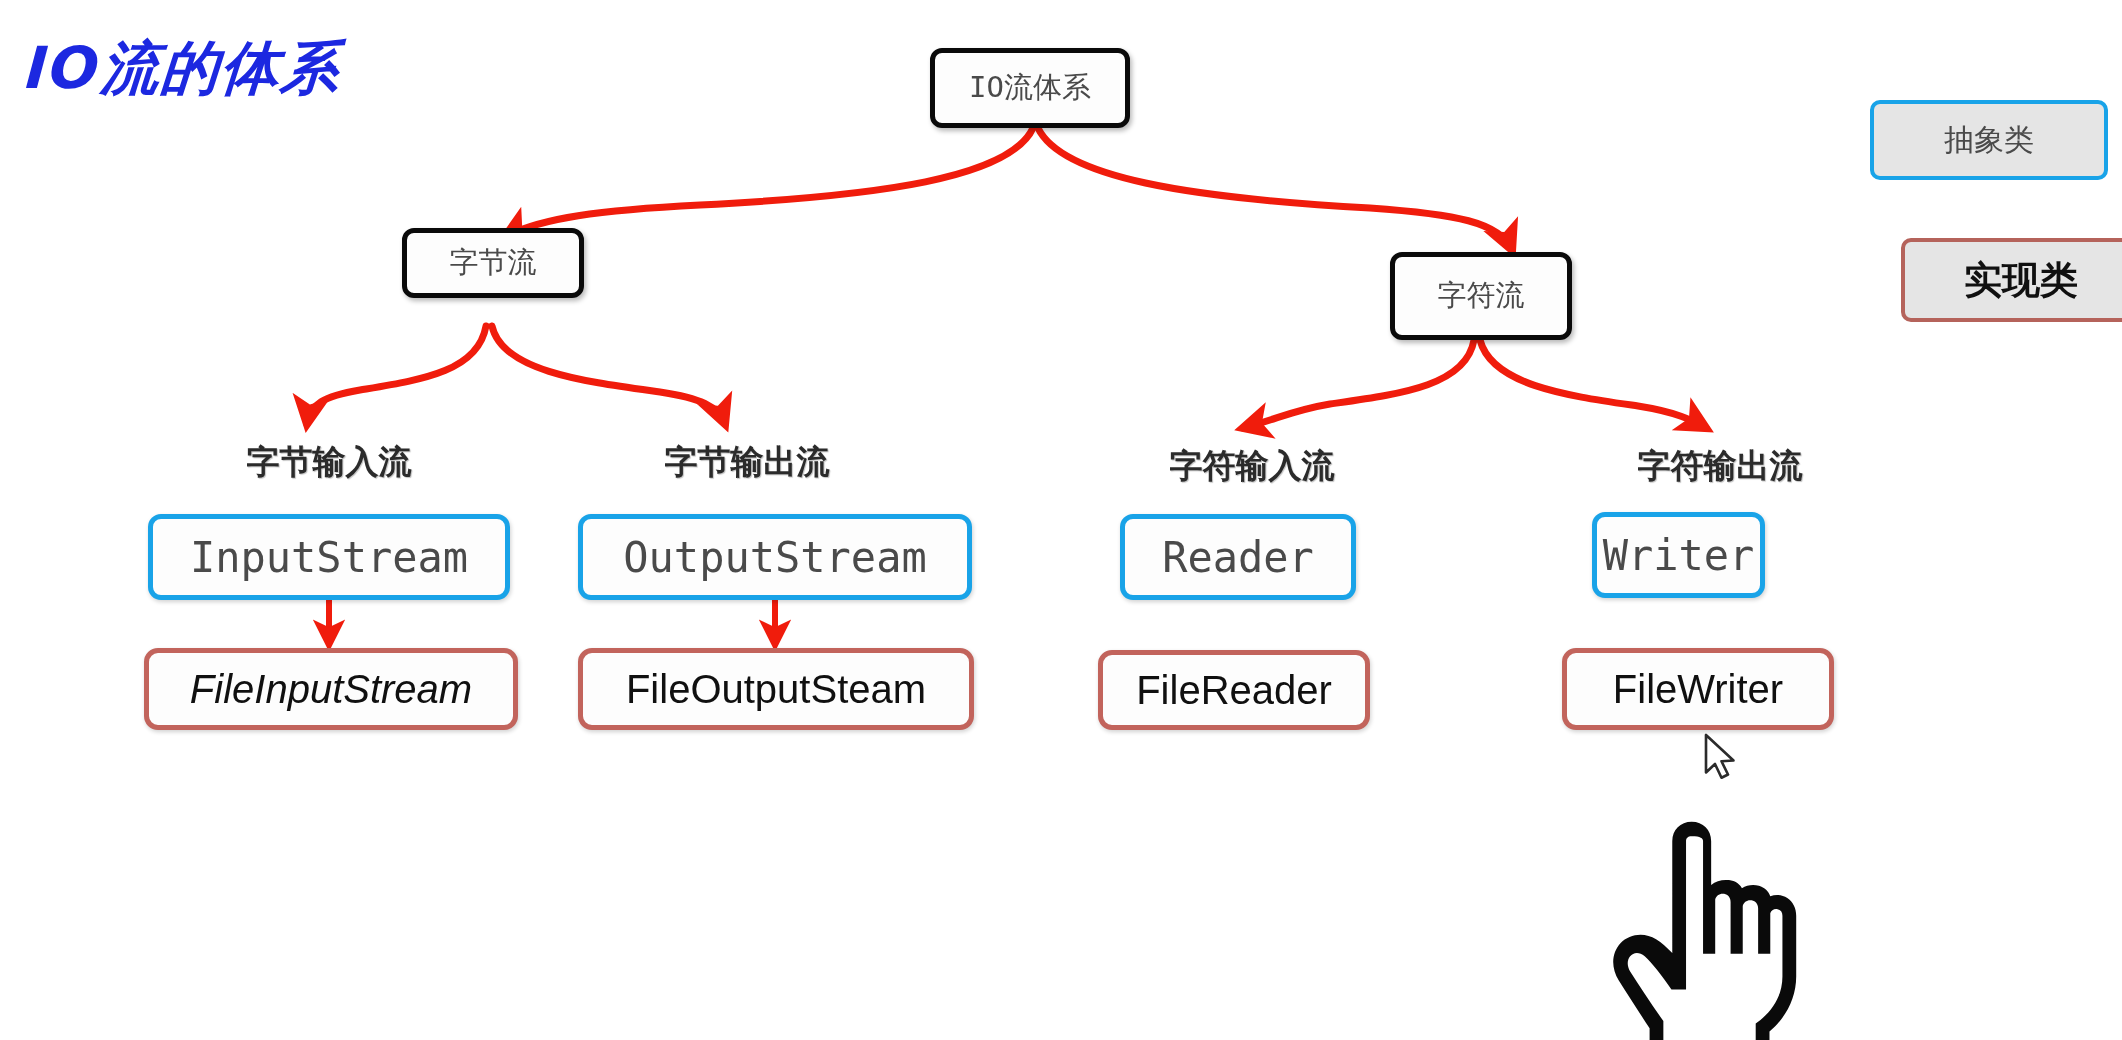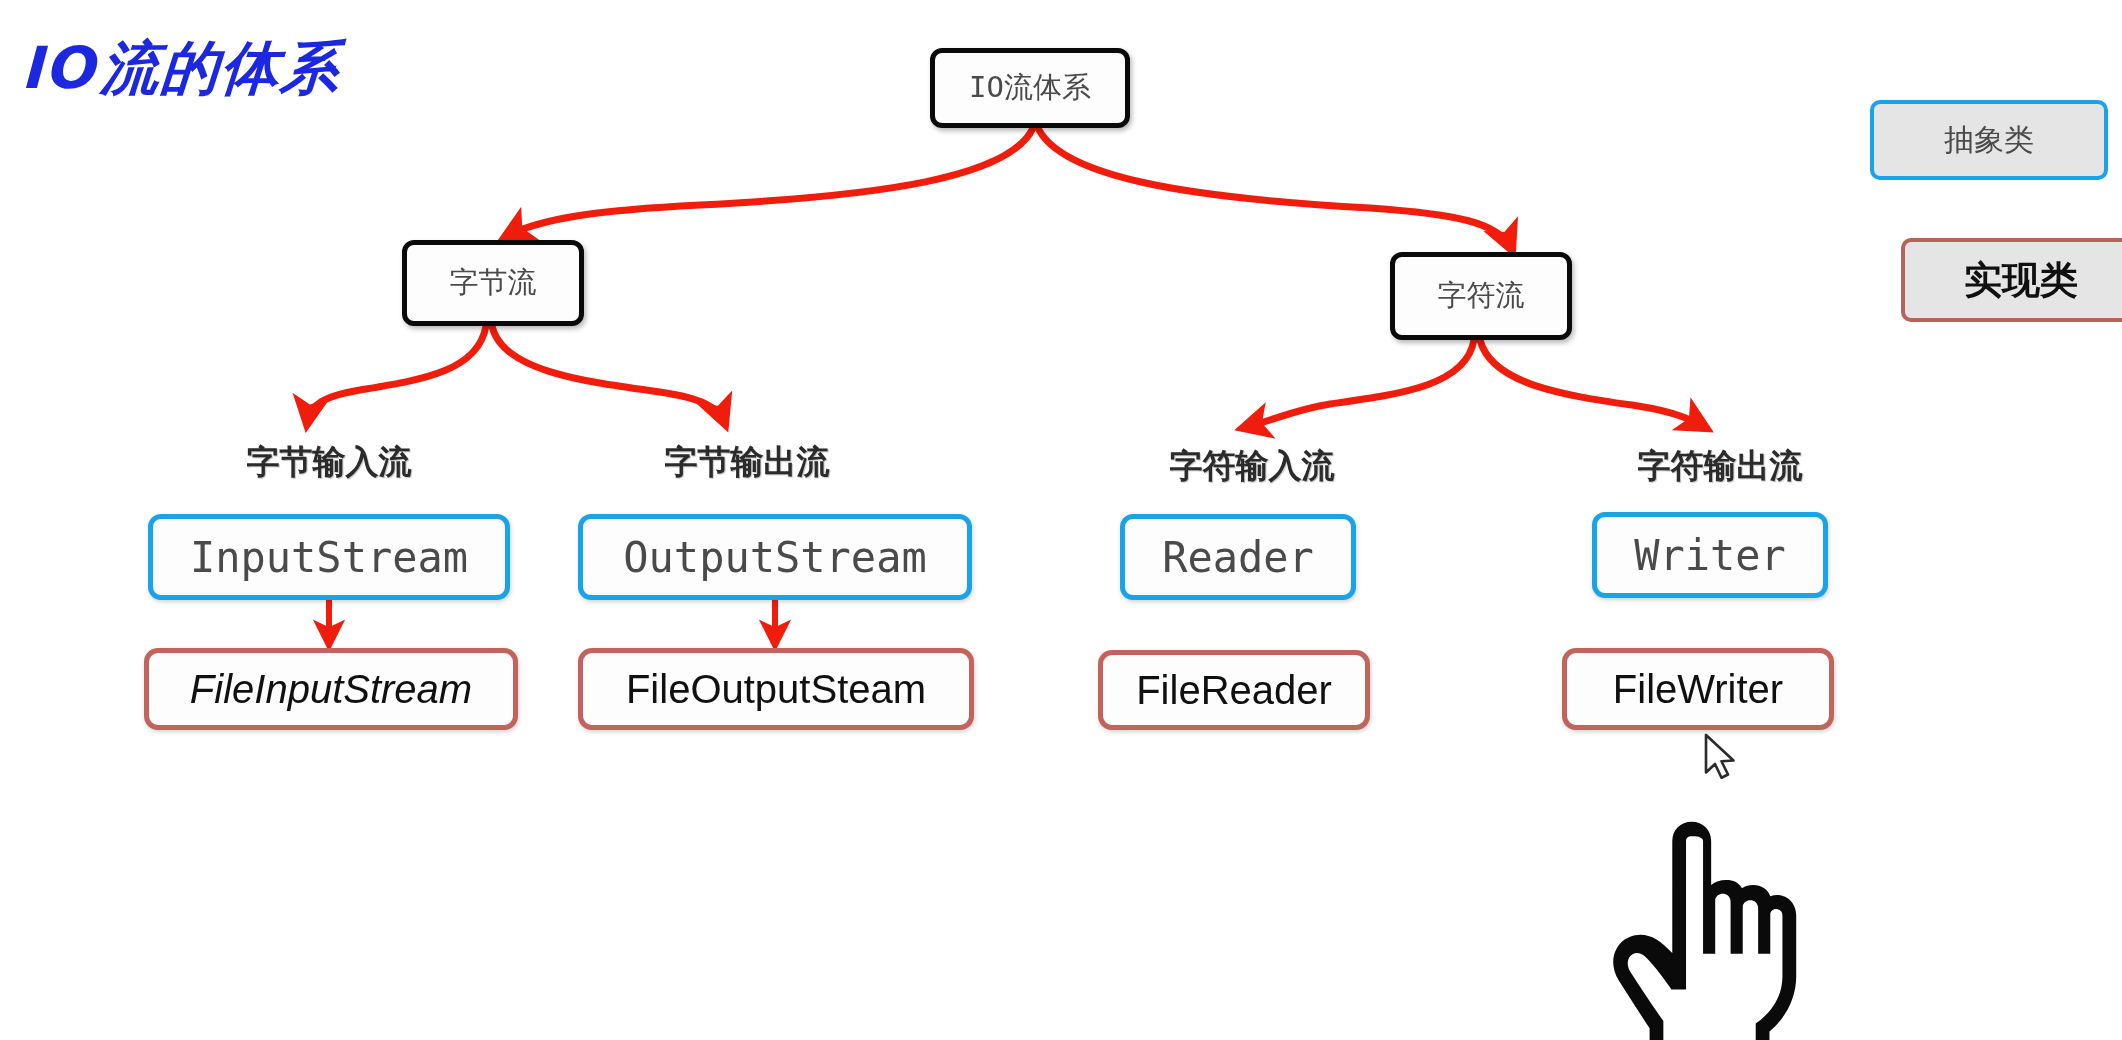--- a/index.html
+++ b/index.html
@@ -161,21 +161,21 @@
       <path d="M329,588 L329,644"></path>
 
       <path d="M775,588 L775,644"></path>
     </g>
   </svg>
 
   <div class="node black" style="left:930px; top:48px; width:200px; height:80px;">
     <span>IO流体系</span>
   </div>
 
-  <div class="node black" style="left:402px; top:240px; width:182px; height:86px;">
+  <div class="node black" style="left:402px; top:228px; width:182px; height:70px;">
     <span>字节流</span>
   </div>
 
   <div class="node black" style="left:1390px; top:252px; width:182px; height:88px;">
     <span>字符流</span>
   </div>
 
   <div class="caption" style="left:187px; top:440px; width:284px;">字节输入流</div>
   <div class="caption" style="left:605px; top:440px; width:284px;">字节输出流</div>
   <div class="caption" style="left:1110px; top:444px; width:284px;">字符输入流</div>
@@ -186,21 +186,21 @@
   </div>
 
   <div class="node blue" style="left:578px; top:502px; width:394px; height:86px;">
     <span>OutputStream</span>
   </div>
 
   <div class="node blue" style="left:1120px; top:502px; width:236px; height:86px;">
     <span>Reader</span>
   </div>
 
-  <div class="node blue" style="left:1592px; top:500px; width:236px; height:86px;">
+  <div class="node blue" style="left:1592px; top:500px; width:173px; height:86px;">
     <span>Writer</span>
   </div>
 
   <div class="node red" style="left:144px; top:648px; width:374px; height:82px;font-style:italic;">
     <span>FileInputStream</span>
   </div>
 
   <div class="node red" style="left:578px; top:648px; width:396px; height:82px;">
     <span>FileOutputSteam</span>
   </div>

